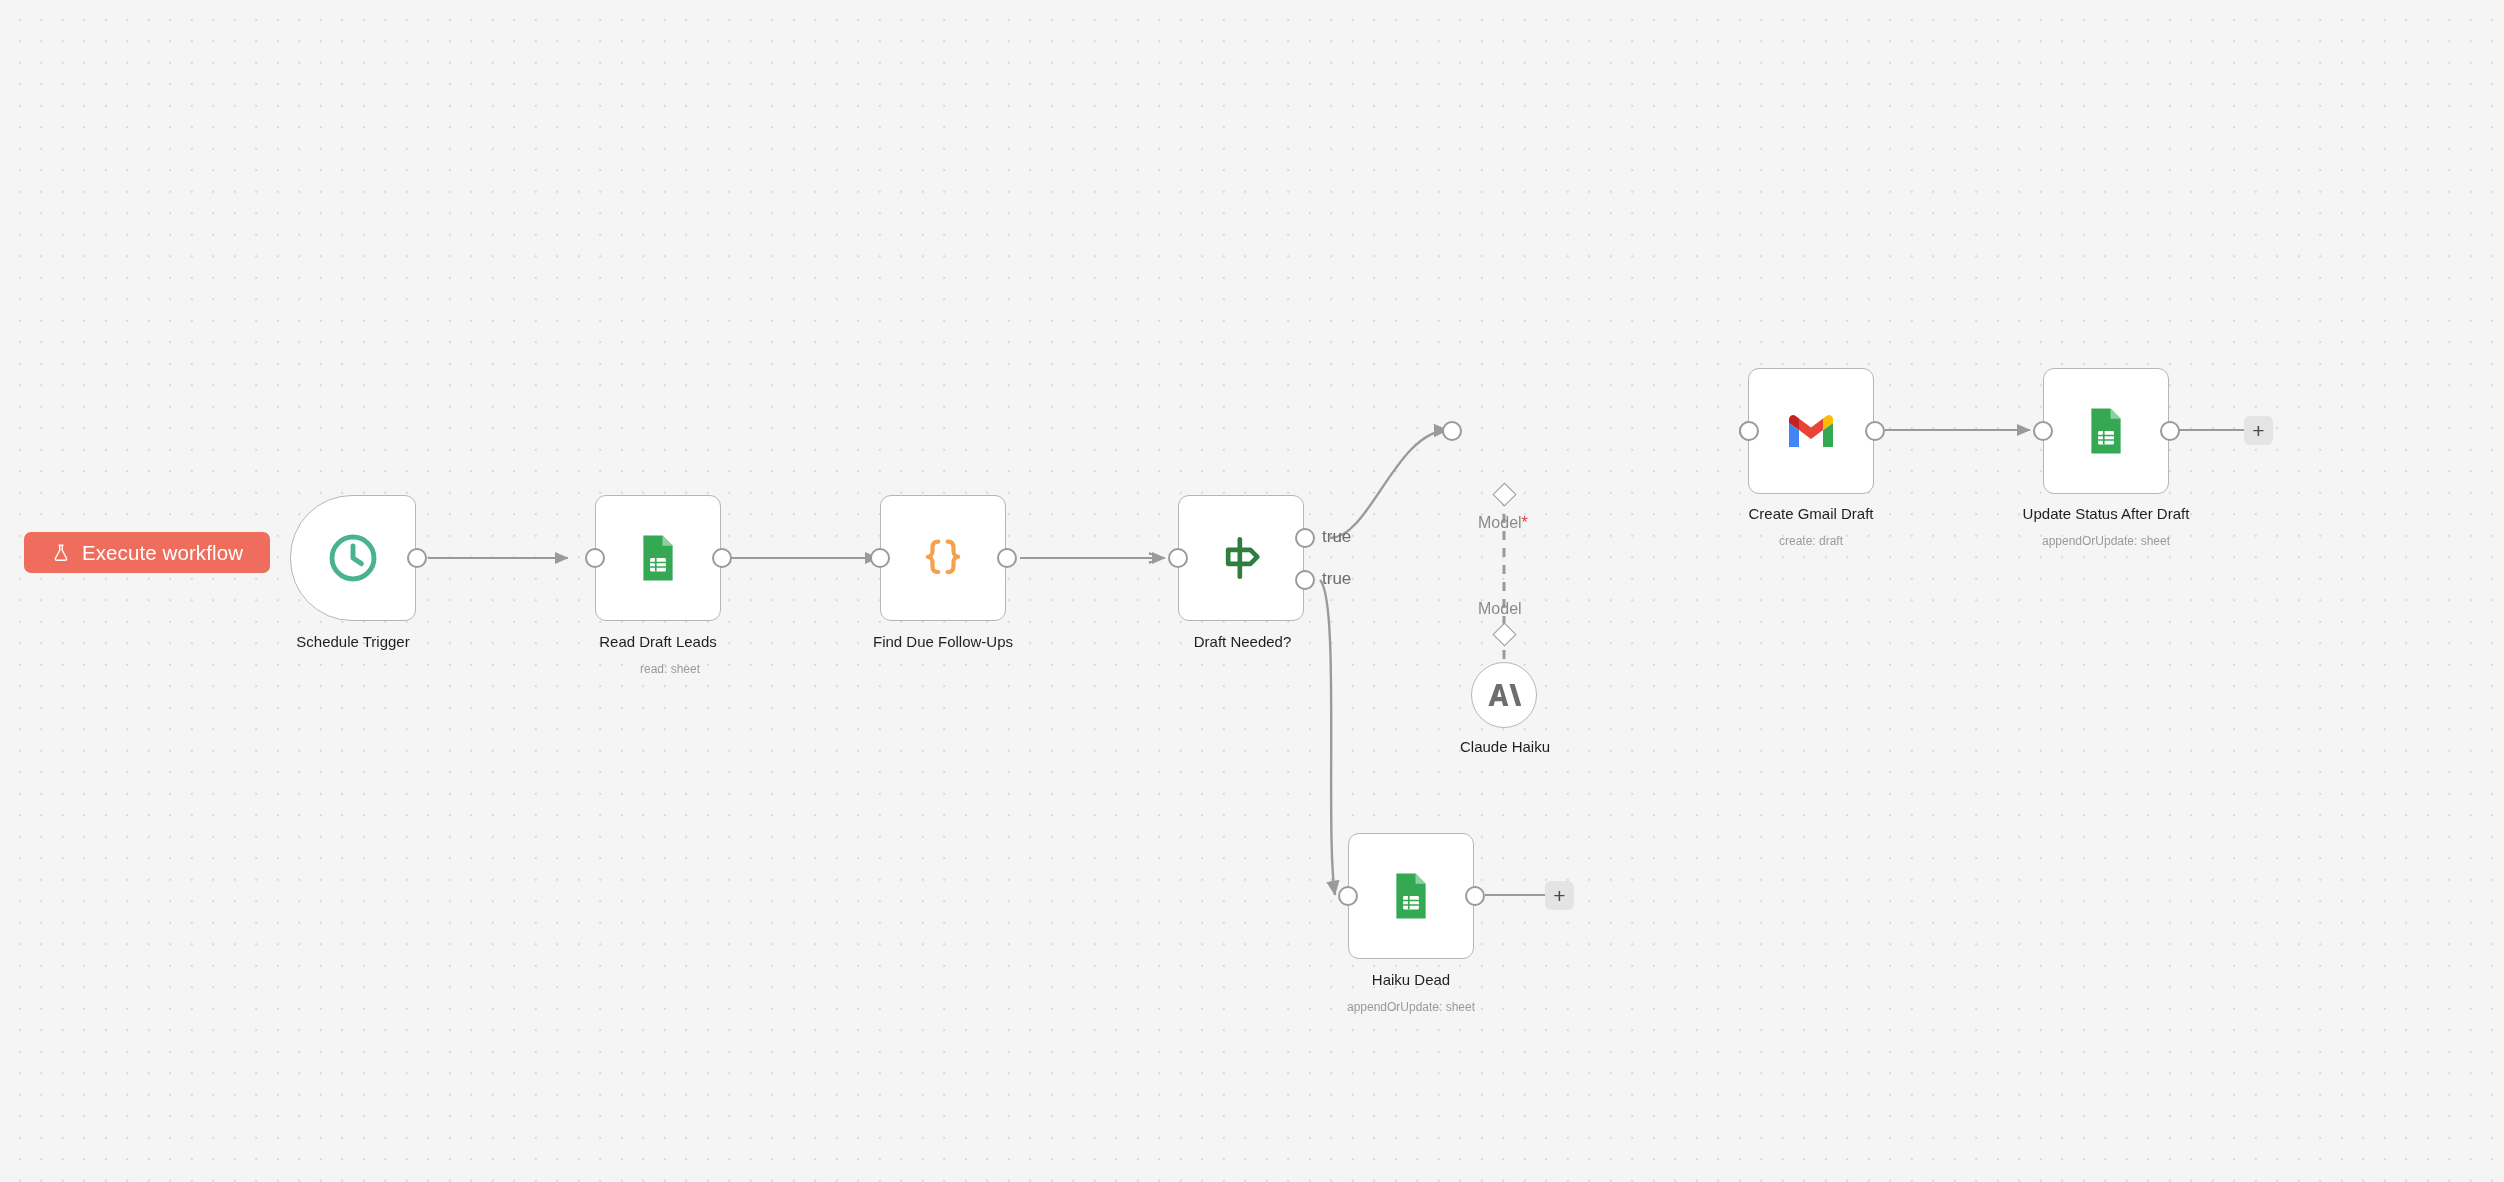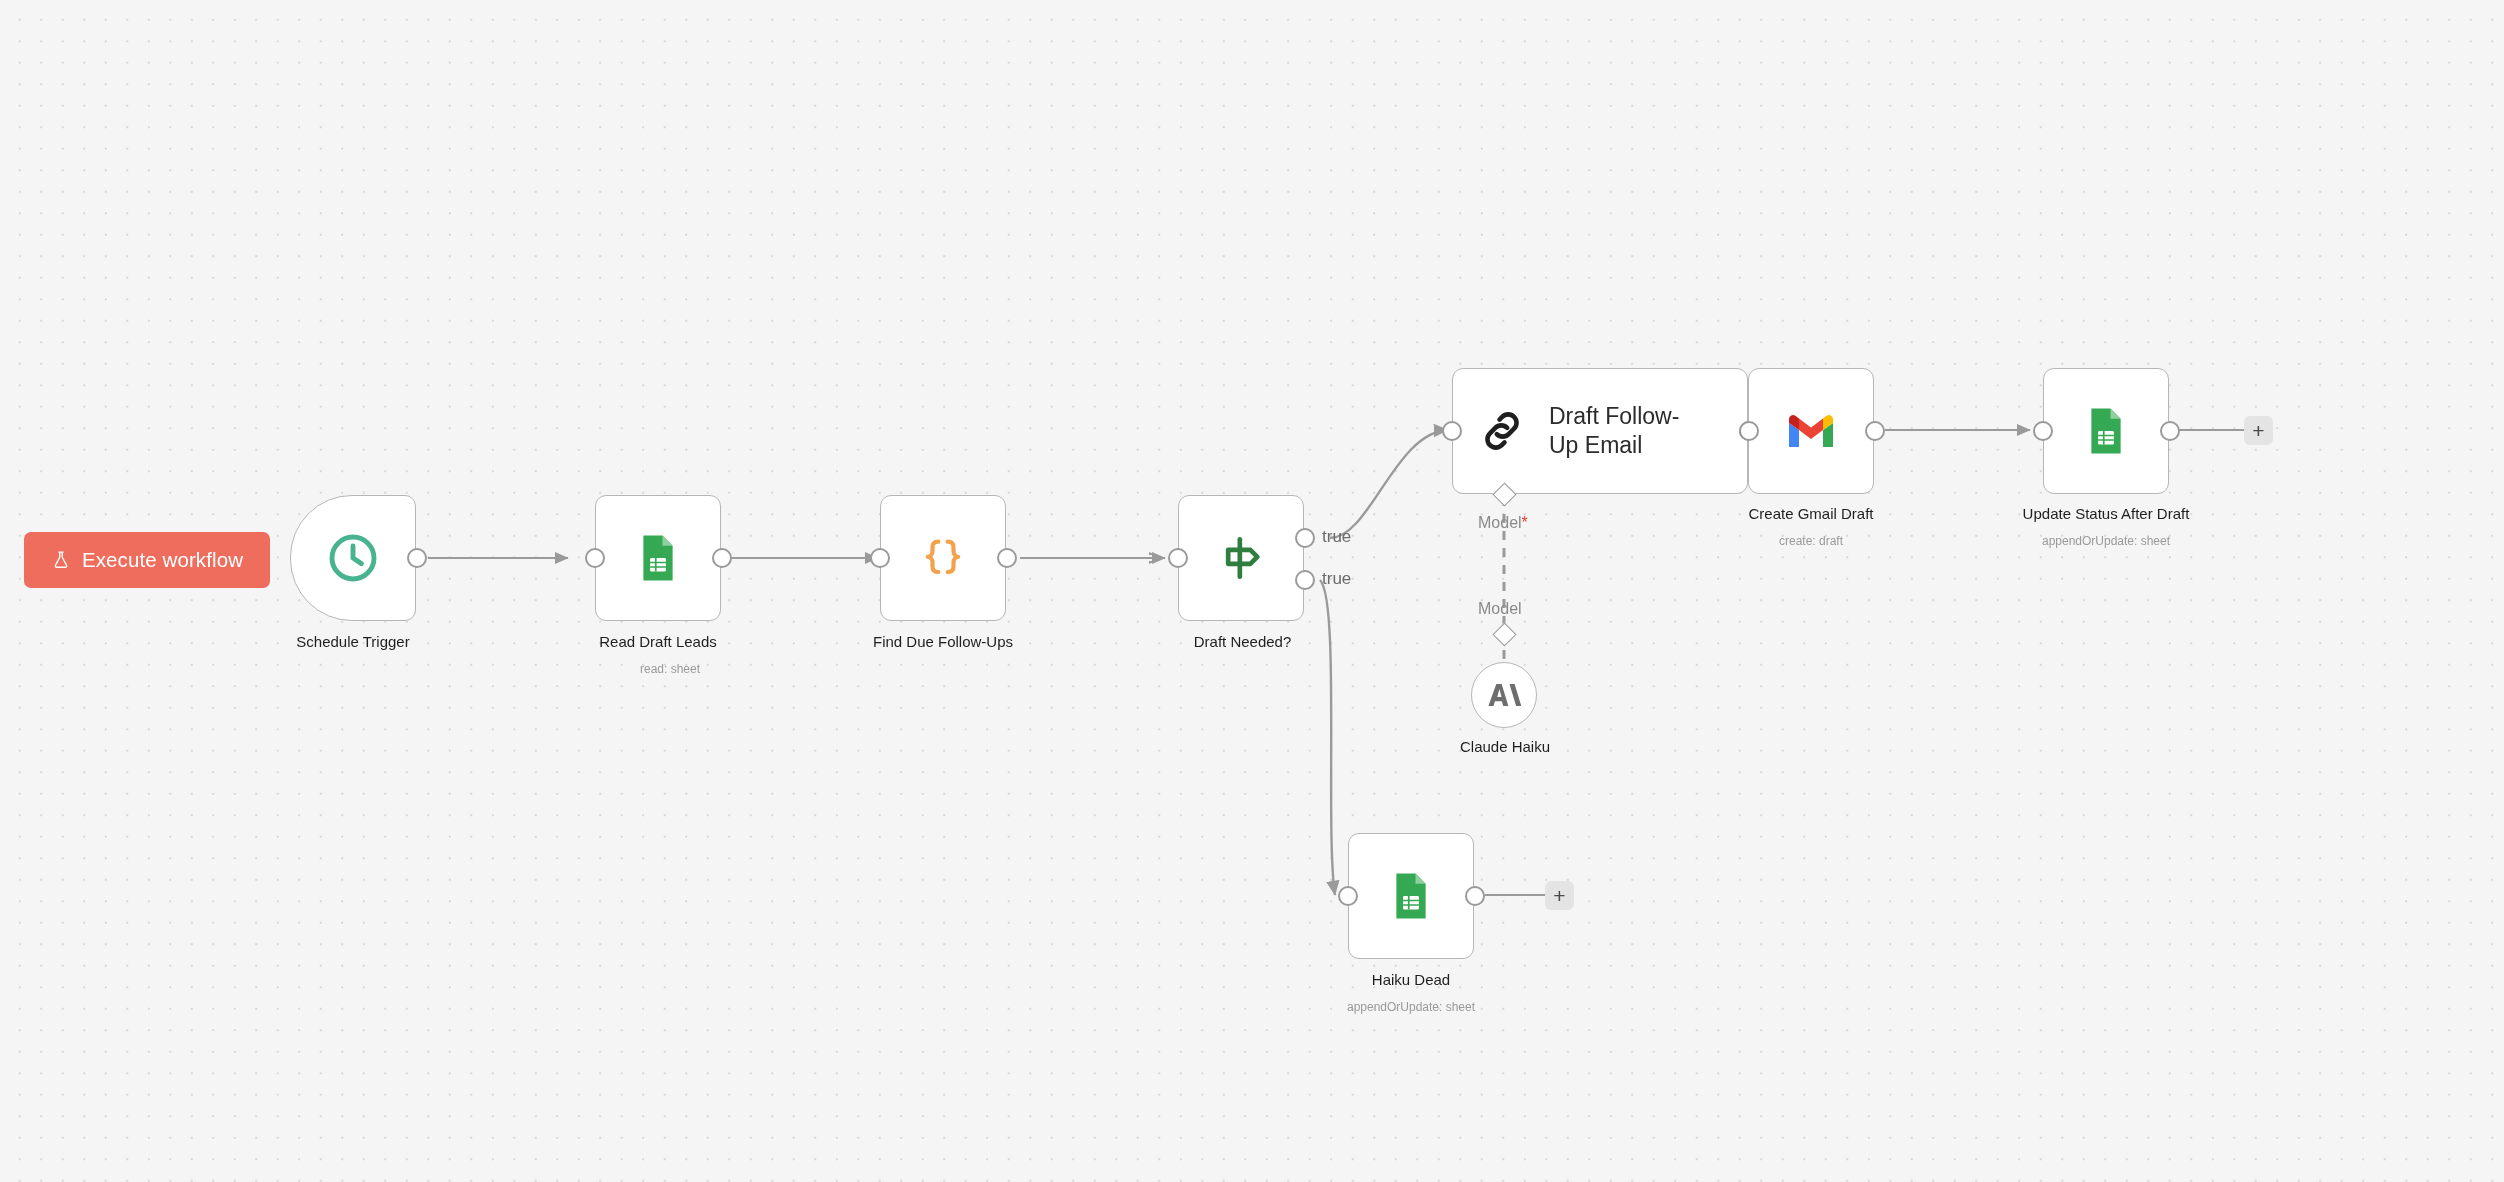--- a/index.html
+++ b/index.html
@@ -16,21 +16,21 @@
     background-color: #f5f5f5;
     background-image: radial-gradient(circle, #d6d6d6 1.1px, transparent 1.2px);
     background-size: 21.5px 21.5px;
     background-position: 9px 9px;
   }
 
   
   .exec-btn {
     position: absolute;
     left: 24px; top: 532px;
-    width: 246px; height: 56px;
+    width: 246px; height: 41px;
     background: #ef6d5c;
     border-radius: 7px;
     display: flex; align-items: center; justify-content: center;
     gap: 11px;
     color: #ffffff;
     font-size: 20.5px;
     letter-spacing: 0.1px;
     cursor: pointer;
     user-select: none;
   }
@@ -212,27 +212,20 @@
       <path d="M13 17 H32 l6 6 -6 6 H13 z" fill="none" stroke="#2f7d3f" stroke-width="4" stroke-linejoin="round"></path>
     </svg>
   </div>
   <div class="endpoint" style="left:1168px; top:548px;"></div>
   <div class="endpoint" style="left:1295px; top:528px;"></div>
   <div class="endpoint" style="left:1295px; top:570px;"></div>
   <div class="out-label" style="left:1322px; top:527px;">true</div>
   <div class="out-label" style="left:1322px; top:569px;">true</div>
   <div class="node-caption" style="left:1160px; top:633px; width:165px;">Draft Needed?</div>
 
-  <div class="node wide" style="left:1452px; top:368px; width:296px; height:126px;">
-    <svg class="icon-svg" width="50" height="50" viewBox="0 0 24 24">
-      <path d="M9.5 13.5a4 4 0 0 0 5.7 0l2.6-2.6a4 4 0 0 0-5.7-5.7l-1.3 1.3" fill="none" stroke="#1f1f1f" stroke-width="2.2" stroke-linecap="round" stroke-linejoin="round"></path>
-      <path d="M14.5 10.5a4 4 0 0 0-5.7 0l-2.6 2.6a4 4 0 0 0 5.7 5.7l1.3-1.3" fill="none" stroke="#1f1f1f" stroke-width="2.2" stroke-linecap="round" stroke-linejoin="round"></path>
-    </svg>
-    <div class="node-title-inner">Draft Follow-Up Email</div>
-  </div>
   <div class="endpoint" style="left:1442px; top:421px;"></div>
   <div class="endpoint" style="left:1739px; top:421px;"></div>
   <div class="diamond" style="left:1496px; top:486px;"></div>
   <div class="conn-label" style="left:1478px; top:514px;">
     <span>Model</span><span class="req">*</span>
   </div>
 
   <div class="node" style="left:1748px; top:368px; width:126px; height:126px;">
     <svg class="icon-svg" width="52" height="40" viewBox="0 0 52 40">
       <path d="M4 36V12l10 7V36z" fill="#4285f4"></path>

